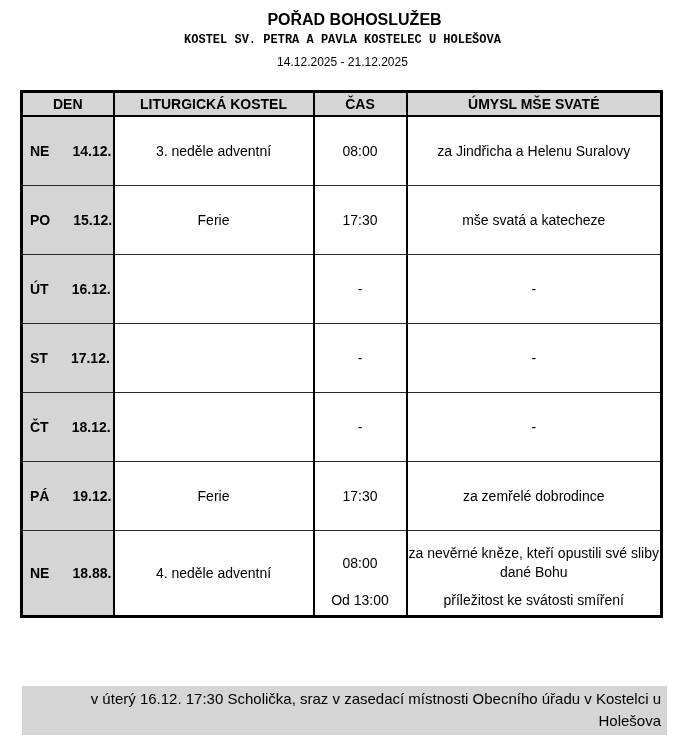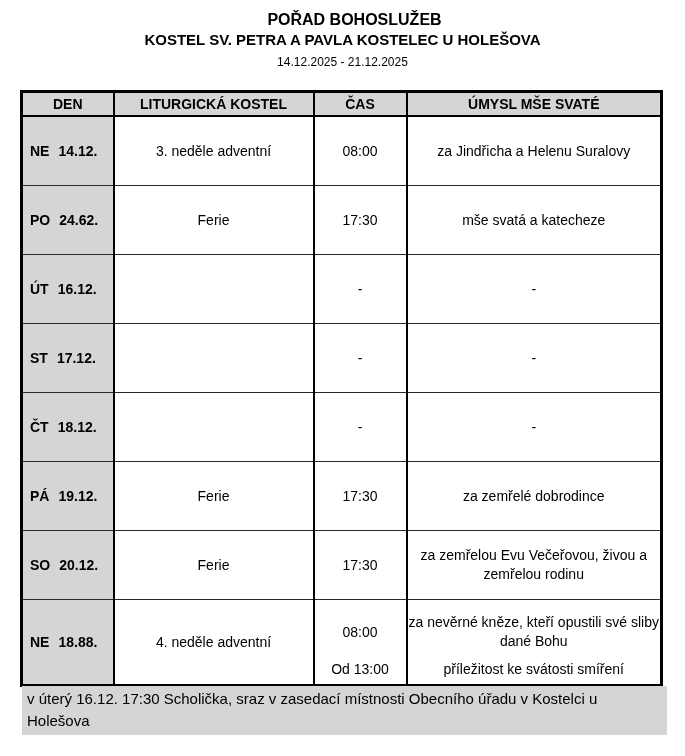--- a/index.html
+++ b/index.html
@@ -22,22 +22,23 @@
     padding-top: 10px;
     text-align: center;
     line-height: 20px;
   }
   .title {
     font-size: 16px;
     font-weight: bold;
     padding-left: 24px;
   }
   .subtitle {
-    font-size: 15px;
-    font-weight: bold;
+    font-size: 12px;
+    font-weight: bold;
+    font-family: Liberation Mono, monospace;
   }
   .daterange {
     font-size: 12px;
     font-weight: normal;
     margin-top: 2px;
   }
 
   
   table.schedule {
     position: absolute;
@@ -80,21 +81,21 @@
     height: 84px;
   }
   td.day {
     background: #d5d5d5;
     font-weight: bold;
   }
   .day-inner {
     display: flex;
     align-items: center;
     padding-left: 7px;
-    gap: 9px;
+    gap: 23px;
     white-space: nowrap;
   }
   td.celebration, td.time, td.intention {
     background: #ffffff;
     line-height: 19px;
   }
   td.intention {
     padding: 0 2px;
   }
 
@@ -128,21 +129,21 @@
   
   .note {
     position: absolute;
     left: 22px;
     top: 686px;
     width: 634px;
     background: #d5d5d5;
     font-size: 15px;
     line-height: 22px;
     padding: 2px 6px 3px 5px;
-    text-align: left;
+    text-align: right;
   }
 </style>
 </head>
 <body>
 
 <div class="page">
 
   <header class="titles">
     <div class="title">POŘAD BOHOSLUŽEB</div>
     <div class="subtitle">KOSTEL SV. PETRA A PAVLA KOSTELEC U HOLEŠOVA</div>
@@ -175,21 +176,21 @@
         </td>
         <td class="celebration">3. neděle adventní</td>
         <td class="time">08:00</td>
         <td class="intention">za Jindřicha a Helenu Suralovy</td>
       </tr>
 
       <tr class="row">
         <td class="day">
           <div class="day-inner">
             <span>PO</span>
-            <span>24.62.</span>
+            <span>15.12.</span>
           </div>
         </td>
         <td class="celebration">Ferie</td>
         <td class="time">17:30</td>
         <td class="intention">mše svatá a katecheze</td>
       </tr>
 
       <tr class="row">
         <td class="day">
           <div class="day-inner">
@@ -231,31 +232,20 @@
           <div class="day-inner">
             <span>PÁ</span>
             <span>19.12.</span>
           </div>
         </td>
         <td class="celebration">Ferie</td>
         <td class="time">17:30</td>
         <td class="intention">za zemřelé dobrodince</td>
       </tr>
 
-      <tr class="row">
-        <td class="day">
-          <div class="day-inner">
-            <span>SO</span>
-            <span>20.12.</span>
-          </div>
-        </td>
-        <td class="celebration">Ferie</td>
-        <td class="time">17:30</td>
-        <td class="intention">za zemřelou Evu Večeřovou, živou a zemřelou rodinu</td>
-      </tr>
 
       <tr class="row row-last">
         <td class="day">
           <div class="day-inner">
             <span>NE</span>
             <span>18.88.</span>
           </div>
         </td>
         <td class="celebration cel-top">4. neděle adventní</td>
         <td class="time">

